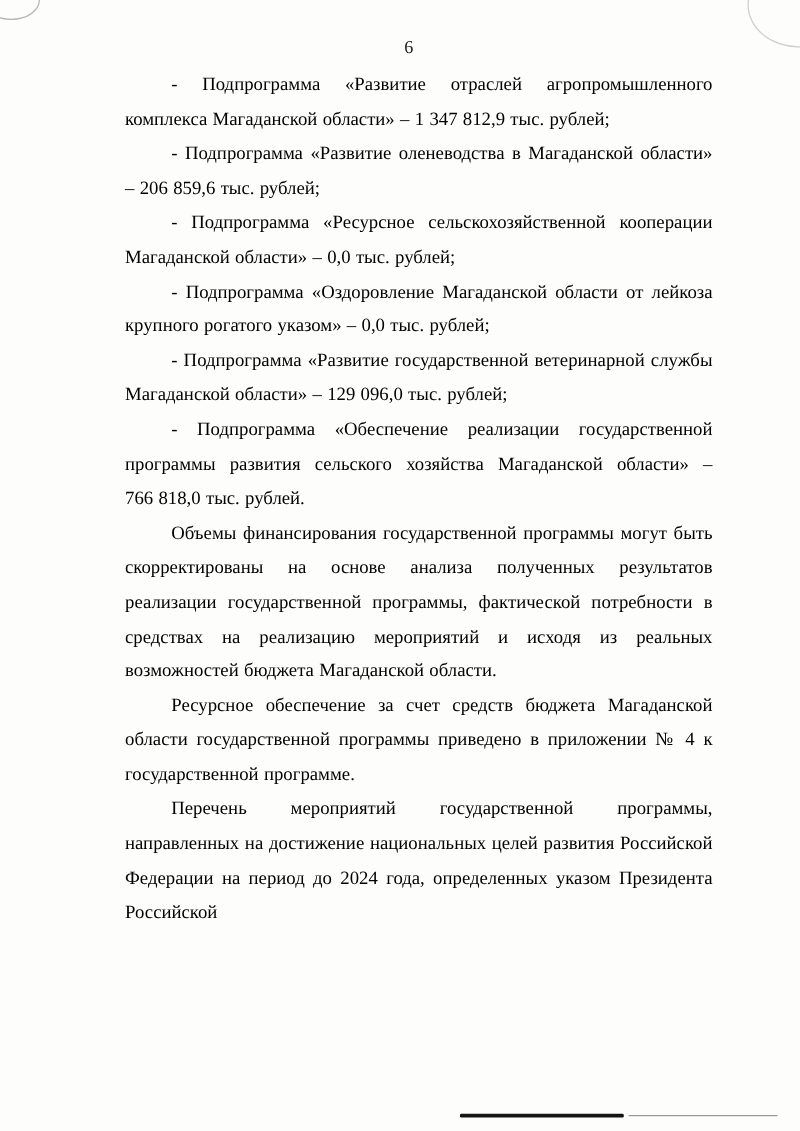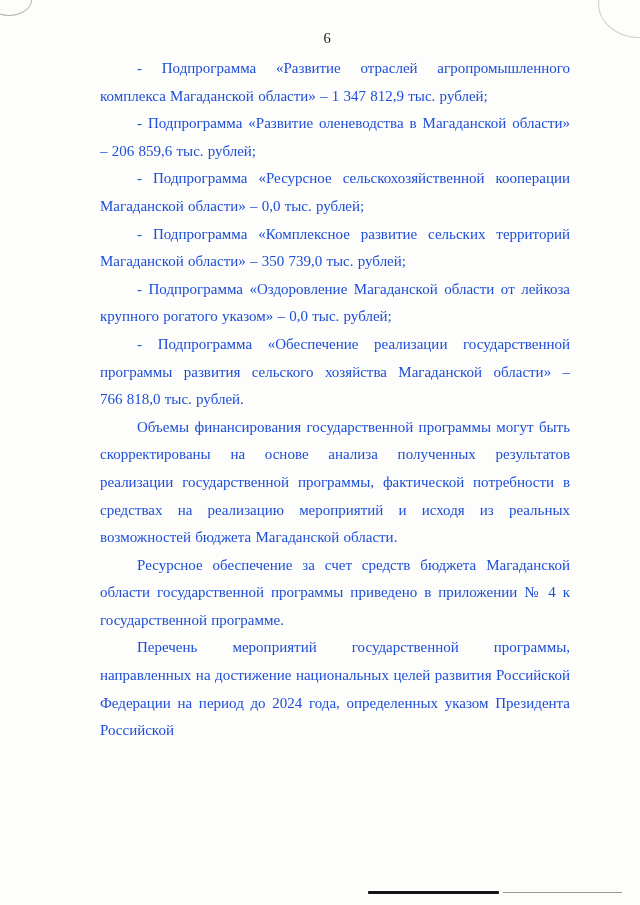--- a/index.html
+++ b/index.html
@@ -31,21 +31,21 @@
     left: 100px;
     width: 470px;
   }
   .para {
     margin: 0;
     padding: 0;
     font-size: 15px;
     line-height: 27.6px;
     text-align: justify;
     text-indent: 37px;
-    color: #1d4ed8;
+    color: #000000;
     word-spacing: 0.5px;
   }
   .para.continued {
     text-align-last: justify;
   }
   
   .artifact {
     position: absolute;
     pointer-events: none;
   }
@@ -89,22 +89,22 @@
 <div class="page">
   <div class="artifact corner-arc-left"></div>
   <div class="artifact corner-arc-right"></div>
 
   <div class="page-number">6</div>
 
   <div class="content" id="paragraphs">
       <p class="para">- Подпрограмма «Развитие отраслей агропромышленного комплекса Магаданской области» – 1&nbsp;347&nbsp;812,9 тыс. рублей;</p>
       <p class="para">- Подпрограмма «Развитие оленеводства в Магаданской области» – 206&nbsp;859,6 тыс. рублей;</p>
       <p class="para">- Подпрограмма «Ресурсное сельскохозяйственной кооперации Магаданской области» – 0,0 тыс. рублей;</p>
-      <p class="para">- Подпрограмма «Комплексное развитие сельских территорий Магаданской области» – 350&nbsp;739,0 тыс. рублей;</p>
       <p class="para">- Подпрограмма «Оздоровление Магаданской области от лейкоза крупного рогатого указом» – 0,0 тыс. рублей;</p>
+      <p class="para">- Подпрограмма «Развитие государственной ветеринарной службы Магаданской области» – 129&nbsp;096,0 тыс. рублей;</p>
       <p class="para">- Подпрограмма «Обеспечение реализации государственной программы развития сельского хозяйства Магаданской области» – 766&nbsp;818,0 тыс. рублей.</p>
       <p class="para">Объемы финансирования государственной программы могут быть скорректированы на основе анализа полученных результатов реализации государственной программы, фактической потребности в средствах на реализацию мероприятий и исходя из реальных возможностей бюджета Магаданской области.</p>
       <p class="para">Ресурсное обеспечение за счет средств бюджета Магаданской области государственной программы приведено в приложении №&nbsp;4 к государственной программе.</p>
       <p class="para continued">Перечень мероприятий государственной программы, направленных на достижение национальных целей развития Российской Федерации на период до 2024 года, определенных указом Президента Российской</p>
     </div>
 
   <div class="artifact bottom-mark-dark"></div>
   <div class="artifact bottom-mark-light"></div>
 </div>
 

